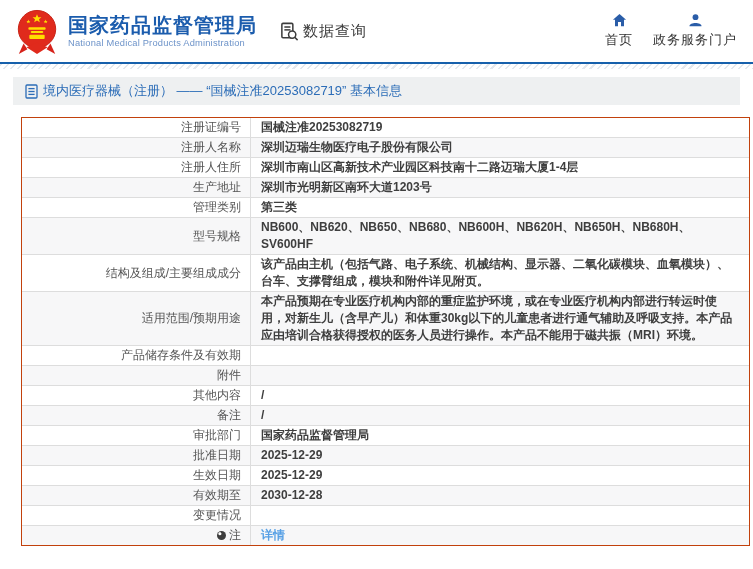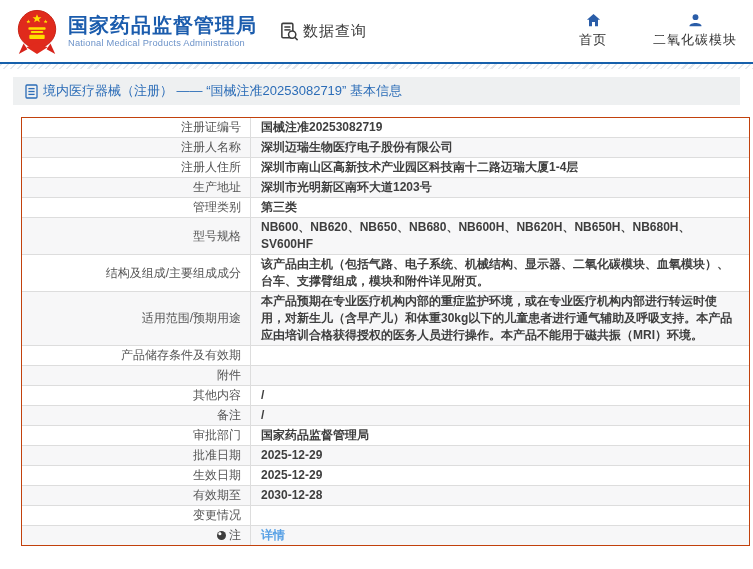--- a/index.html
+++ b/index.html
@@ -15,21 +15,21 @@
     padding: 0 16px 0 14px; background:#fff;
   }
   .emblem { width:46px; height:48px; flex:0 0 auto; margin-top:2px; }
   .brand { display:flex; align-items:center; cursor:pointer; }
   .brand-text { margin-left:8px; }
   .brand-cn { font-size:20px; font-weight:bold; color:#1b5cad; letter-spacing:1px; line-height:22px;}
   .brand-en { font-size:9.3px; color:#6d93c9; margin-top:2px; letter-spacing:.2px;}
   .query { display:flex; align-items:center; margin-left:22px; cursor:pointer; }
   .query-icon { width:21px; height:21px; margin-right:3px; }
   .query-label { font-size:15px; color:#3a3a3a; letter-spacing:1px; }
-  .nav { margin-left:auto; display:flex; align-items:center; gap:46px; }
+  .nav { margin-left:auto; display:flex; align-items:center; gap:20px; }
   .nav-item { display:flex; flex-direction:column; align-items:center; gap:3px; cursor:pointer; }
   .nav-icon { width:15px; height:15px; }
   .nav-label { font-size:13px; color:#333; letter-spacing:1px; }
   
   .blue-rule { height:2px; background:#1660ab; }
   .hatch {
     height:5px;
     background: repeating-linear-gradient(135deg, #e4e8ed 0 1.5px, #ffffff 1.5px 5px);
   }
   
@@ -101,21 +101,21 @@
       <svg class="nav-icon" viewBox="0 0 16 16">
         <path d="M8 1 L15 7.2 H12.8 V14 H9.6 V9.6 H6.4 V14 H3.2 V7.2 H1 Z" fill="#2a5da8"></path>
       </svg>
       <span class="nav-label">首页</span>
     </div>
     <div class="nav-item">
       <svg class="nav-icon" viewBox="0 0 16 16">
         <circle cx="8" cy="4.4" r="3.1" fill="#2a5da8"></circle>
         <path d="M1.6 14 C1.6 9.6 14.4 9.6 14.4 14 Z" fill="#2a5da8"></path>
       </svg>
-      <span class="nav-label">二氧化碳模块</span>
+      <span class="nav-label">政务服务门户</span>
     </div>
   </div>
 </div>
 
 <div class="blue-rule"></div>
 <div class="hatch"></div>
 
 <div class="breadcrumb">
   <svg class="bc-icon" viewBox="0 0 13 15" fill="none" stroke="#2b6cb7" stroke-width="1.3">
     <rect x="1" y="1" width="11" height="13" rx="1"></rect>

